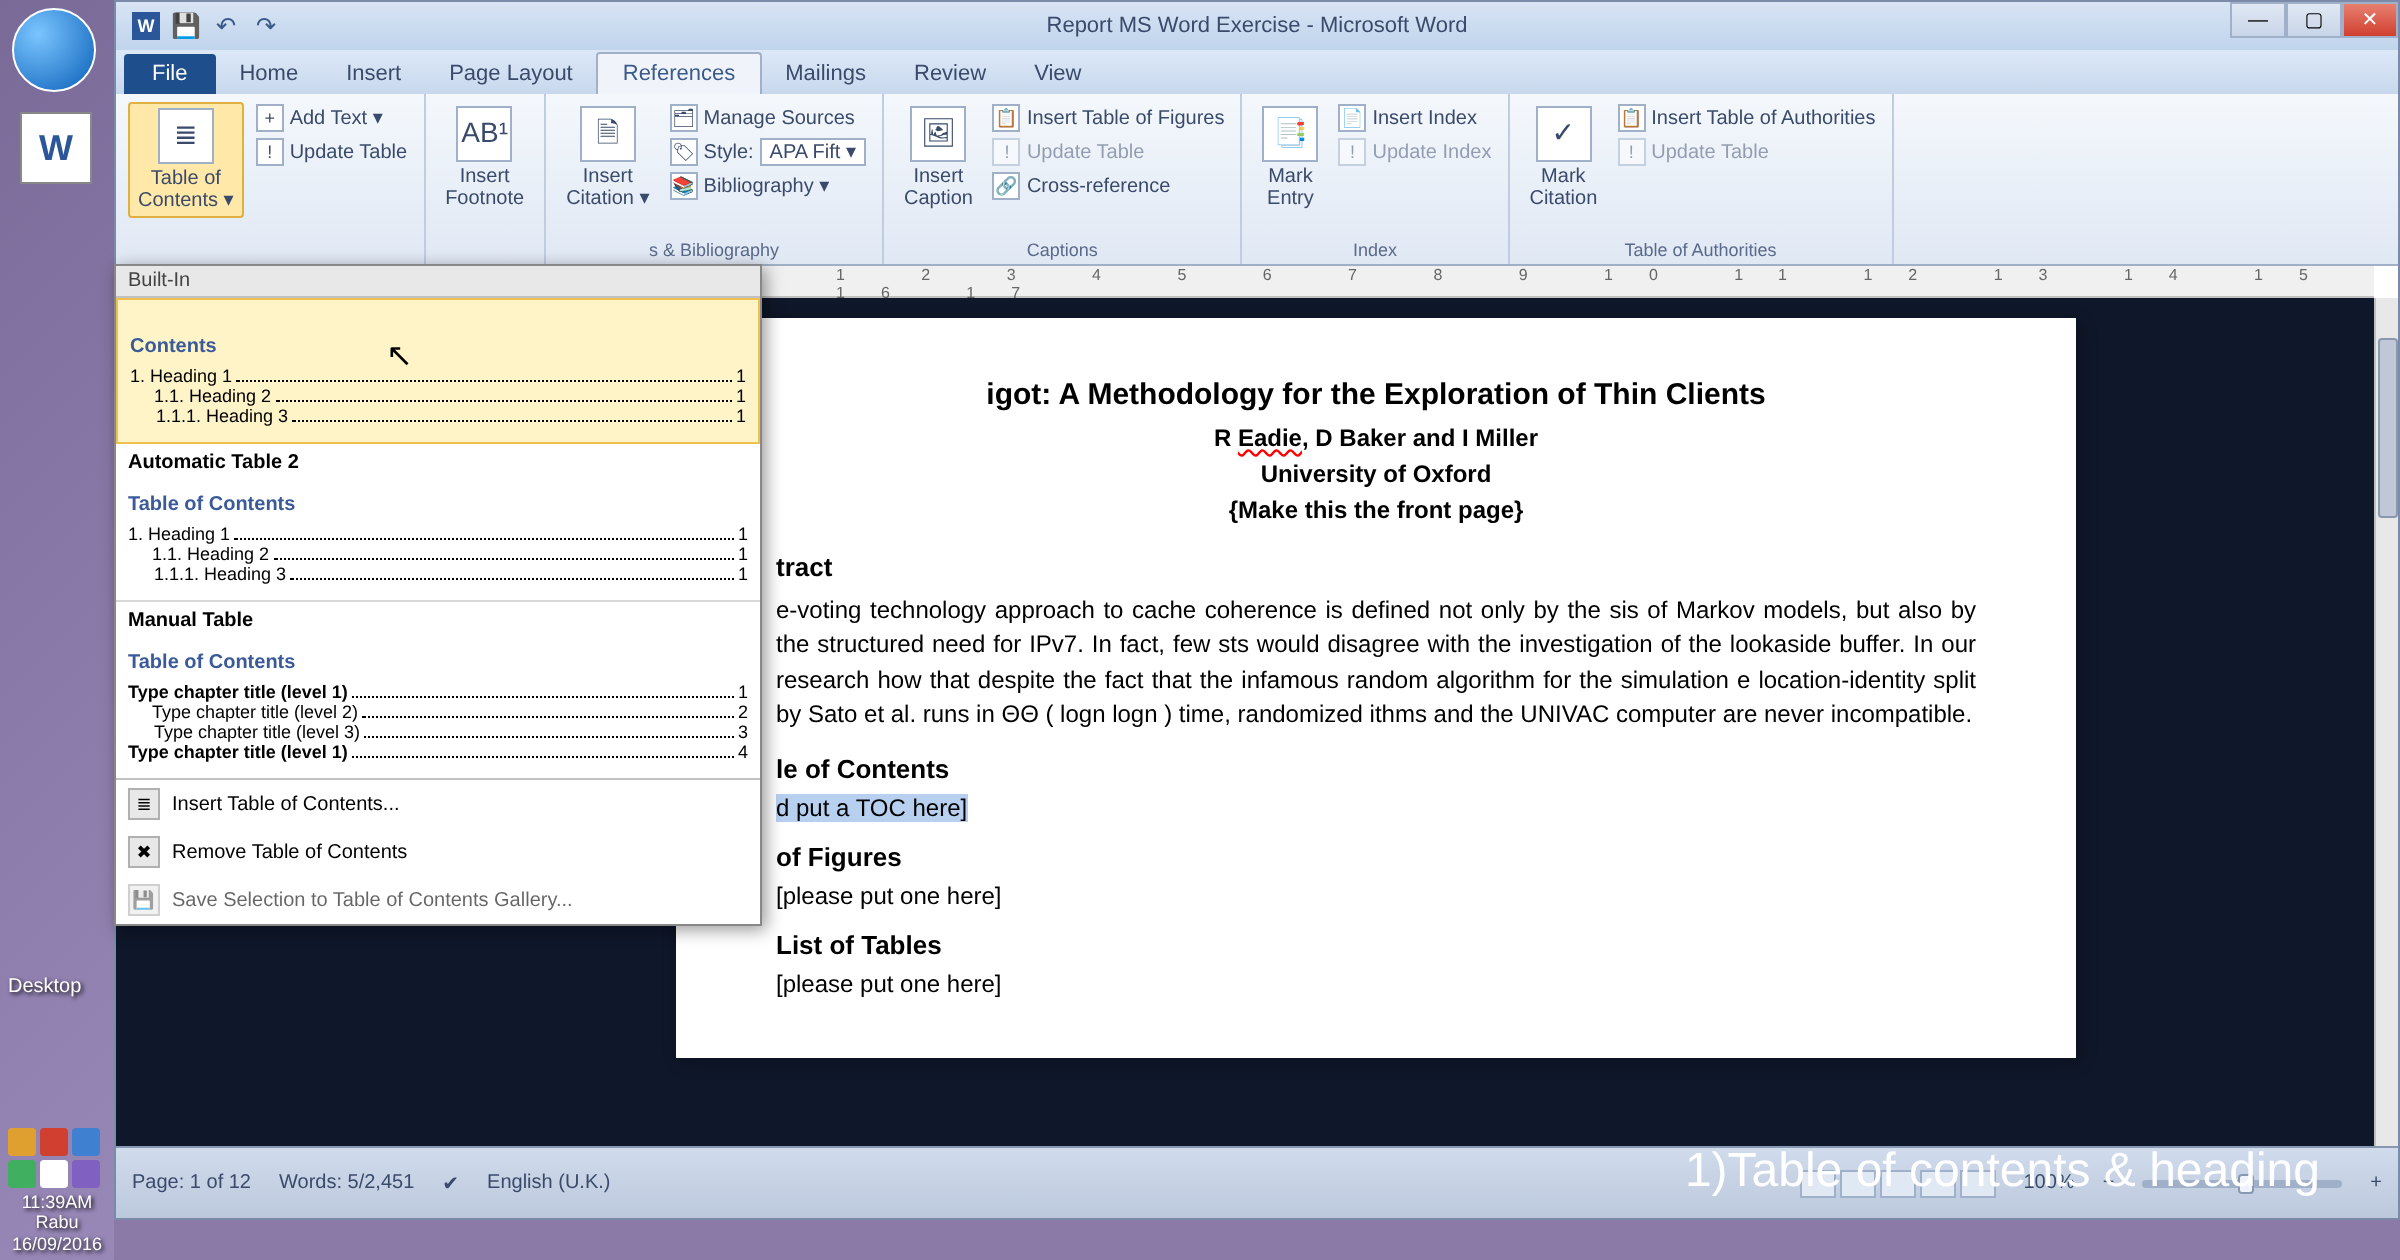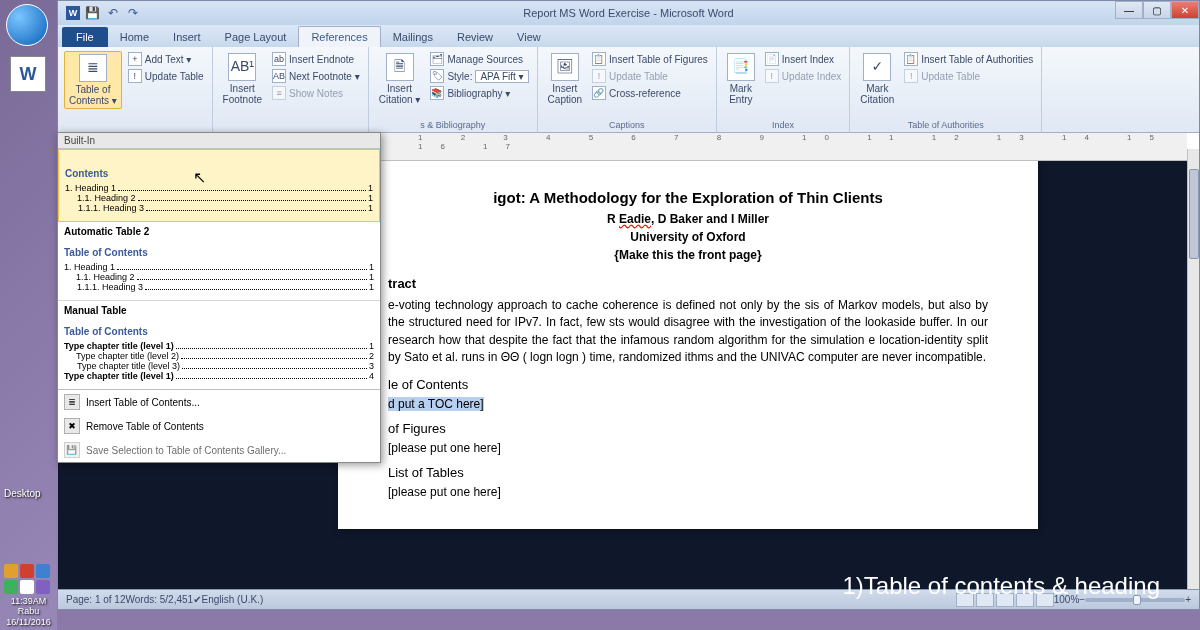--- a/index.html
+++ b/index.html
@@ -36,29 +36,29 @@
 .group-label { text-align: center; font-size: 9px; color: #5a6a8a; }
 .group-items { display: flex; gap: 4px; flex: 1; align-items: flex-start; padding-top: 2px; }
 .big-btn { display: flex; flex-direction: column; align-items: center; gap: 2px; padding: 2px 4px; text-align: center; line-height: 1.1; cursor: pointer; }
 .big-btn.hot { background: #ffe8a8; border: 1px solid #e0b040; border-radius: 2px; }
 .btn-icon { width: 28px; height: 28px; background: #fff; border: 1px solid #a0b0c8; display: flex; align-items: center; justify-content: center; font-size: 14px; }
 .btn-icon.sm { width: 14px; height: 14px; font-size: 9px; }
 .small-list { display: flex; flex-direction: column; gap: 1px; }
 .sm-item { display: flex; align-items: center; gap: 3px; padding: 1px 2px; white-space: nowrap; cursor: pointer; }
 
 .content-area { flex: 1; display: flex; background: #fff; position: relative; overflow: hidden; }
-.ruler { height: 28px; background: #f0f0f0; border-bottom: 1px solid #c0c0c0; font-size: 8px; color: #666; padding-left: 360px; letter-spacing: 18px; position: absolute; top: 0; left: 0; right: 12px; z-index: 1; }
+.ruler { height: 16px; background: #f0f0f0; border-bottom: 1px solid #c0c0c0; font-size: 8px; color: #666; padding-left: 360px; letter-spacing: 18px; position: absolute; top: 0; left: 0; right: 12px; z-index: 1; }
 .doc-scroll { position: absolute; top: 16px; left: 0; right: 12px; bottom: 0; overflow: hidden; background: #0f172a; }
 .page { position: absolute; left: 280px; top: 10px; width: 700px; background: #fff; box-shadow: 2px 2px 8px rgba(0,0,0,0.3); padding: 30px 50px; font-family: 'Times New Roman', serif; font-size: 12px; color: #000; }
 .page h1 { font-size: 15px; text-align: center; margin-bottom: 6px; }
 .page .auth { text-align: center; font-size: 12px; font-weight: bold; margin-bottom: 4px; }
 .page .squiggle { text-decoration: underline wavy red; }
 .abstract-h { font-weight: bold; font-size: 13px; margin: 14px 0 6px; }
 .page p { text-align: justify; line-height: 1.45; margin-bottom: 6px; }
-.page .sec-h { font-weight: normal; font-size: 13px; margin: 10px 0 5px; }
+.page .sec-h { font-weight: bold; font-size: 13px; margin: 10px 0 5px; }
 .page .placeholder { color: #000; }
 .page .highlighted { background: #b8d0f0; }
 .scrollbar-v { position: absolute; top: 16px; right: 0; width: 12px; bottom: 0; background: #e8e8e8; border-left: 1px solid #c0c0c0; }
 .thumb-v { position: absolute; top: 20px; width: 10px; left: 1px; height: 90px; background: #c0c8d8; border: 1px solid #8898b0; border-radius: 2px; }
 
 
 .toc-dropdown { position: absolute; left: 57px; top: 132px; width: 324px; background: #fff; border: 1px solid #888; box-shadow: 2px 2px 8px rgba(0,0,0,0.4); font-size: 10px; z-index: 100; }
 .dd-header { background: #e8e8e8; border-bottom: 1px solid #c0c0c0; padding: 2px 6px; font-size: 10px; color: #444; }
 .gallery-item { padding: 4px 6px 8px; border-bottom: 1px solid #d8d8d8; cursor: pointer; }
 .gallery-item.sel { background: #fff4c8; border: 1px solid #f0c050; }
@@ -70,21 +70,21 @@
 .toc-line .dots { flex: 1; border-bottom: 1px dotted #000; margin: 0 2px 2px; }
 .toc-line .pg { }
 .toc-line.l2 { margin-left: 12px; }
 .toc-line.l3 { margin-left: 13px; }
 .dd-menu { border-top: 1px solid #c0c0c0; }
 .dd-menu-item { display: flex; align-items: center; gap: 6px; padding: 4px 6px; cursor: pointer; }
 .dd-icon { width: 16px; height: 16px; background: #e8e8e8; border: 1px solid #b0b0b0; font-size: 9px; display: flex; align-items: center; justify-content: center; }
 
 .cursor-arrow { position: absolute; left: 193px; top: 168px; font-size: 16px; color: #000; z-index: 200; pointer-events: none; }
 
-.status-bar { height: 20px; background: linear-gradient(#d0dcec, #bcc8dc); border-top: 1px solid #8898b0; display: flex; align-items: center; font-size: 10px; color: #3a4a6a; padding: 0 8px; }
+.status-bar { height: 36px; background: linear-gradient(#d0dcec, #bcc8dc); border-top: 1px solid #8898b0; display: flex; align-items: center; font-size: 10px; color: #3a4a6a; padding: 0 8px; gap: 14px; }
 .status-bar .spacer { flex: 1; }
 .view-btns { display: flex; gap: 2px; }
 .view-btn { width: 18px; height: 14px; background: #e0e8f4; border: 1px solid #a0b0c8; }
 .zoom-slider { width: 100px; height: 4px; background: #a0b0c8; position: relative; border-radius: 2px; }
 .zoom-thumb { position: absolute; left: 48px; top: -3px; width: 8px; height: 10px; background: #f0f4fa; border: 1px solid #8898b0; border-radius: 2px; }
 
 .annotation { position: absolute; right: 40px; bottom: 30px; font-size: 24px; color: #ffffff; font-weight: 500; z-index: 50; }
 </style>
 </head>
 <body>
@@ -98,21 +98,21 @@
       <div class="tray-icon"></div>
       <div class="tray-icon" style="background:#d04030"></div>
       <div class="tray-icon" style="background:#4080d0"></div>
       <div class="tray-icon" style="background:#40b060"></div>
       <div class="tray-icon" style="background:#fff"></div>
       <div class="tray-icon" style="background:#8060c0"></div>
     </div>
     <div class="clock">
       <div>11:39AM</div>
       <div>Rabu</div>
-      <div>16/11/2016</div>
+      <div>16/09/2016</div>
     </div>
   </div>
 </div>
 
 <div class="word-window">
   <div class="title-bar">
     <div class="qat">
       <div class="qat-icon">W</div>
       <div class="qat-btn">💾</div>
       <div class="qat-btn">↶</div>
@@ -157,34 +157,20 @@
         </div>
       </div>
       <div class="group-label"></div>
     </div>
     <div class="ribbon-group">
       <div class="group-items">
         <div class="big-btn">
           <div class="btn-icon">AB¹</div>
           <div style="white-space:pre-line">Insert
 Footnote</div>
-        </div>
-        <div class="small-list">
-          <div class="sm-item">
-              <div class="btn-icon sm">ab</div>
-              <span>Insert Endnote</span>
-            </div>
-          <div class="sm-item">
-              <div class="btn-icon sm">AB</div>
-              <span>Next Footnote ▾</span>
-            </div>
-          <div class="sm-item" style="opacity:0.5">
-              <div class="btn-icon sm">≡</div>
-              <span>Show Notes</span>
-            </div>
         </div>
       </div>
       <div class="group-label"></div>
     </div>
     <div class="ribbon-group">
       <div class="group-items">
         <div class="big-btn">
           <div class="btn-icon">🗎</div>
           <div style="white-space:pre-line">Insert
 Citation ▾</div>

